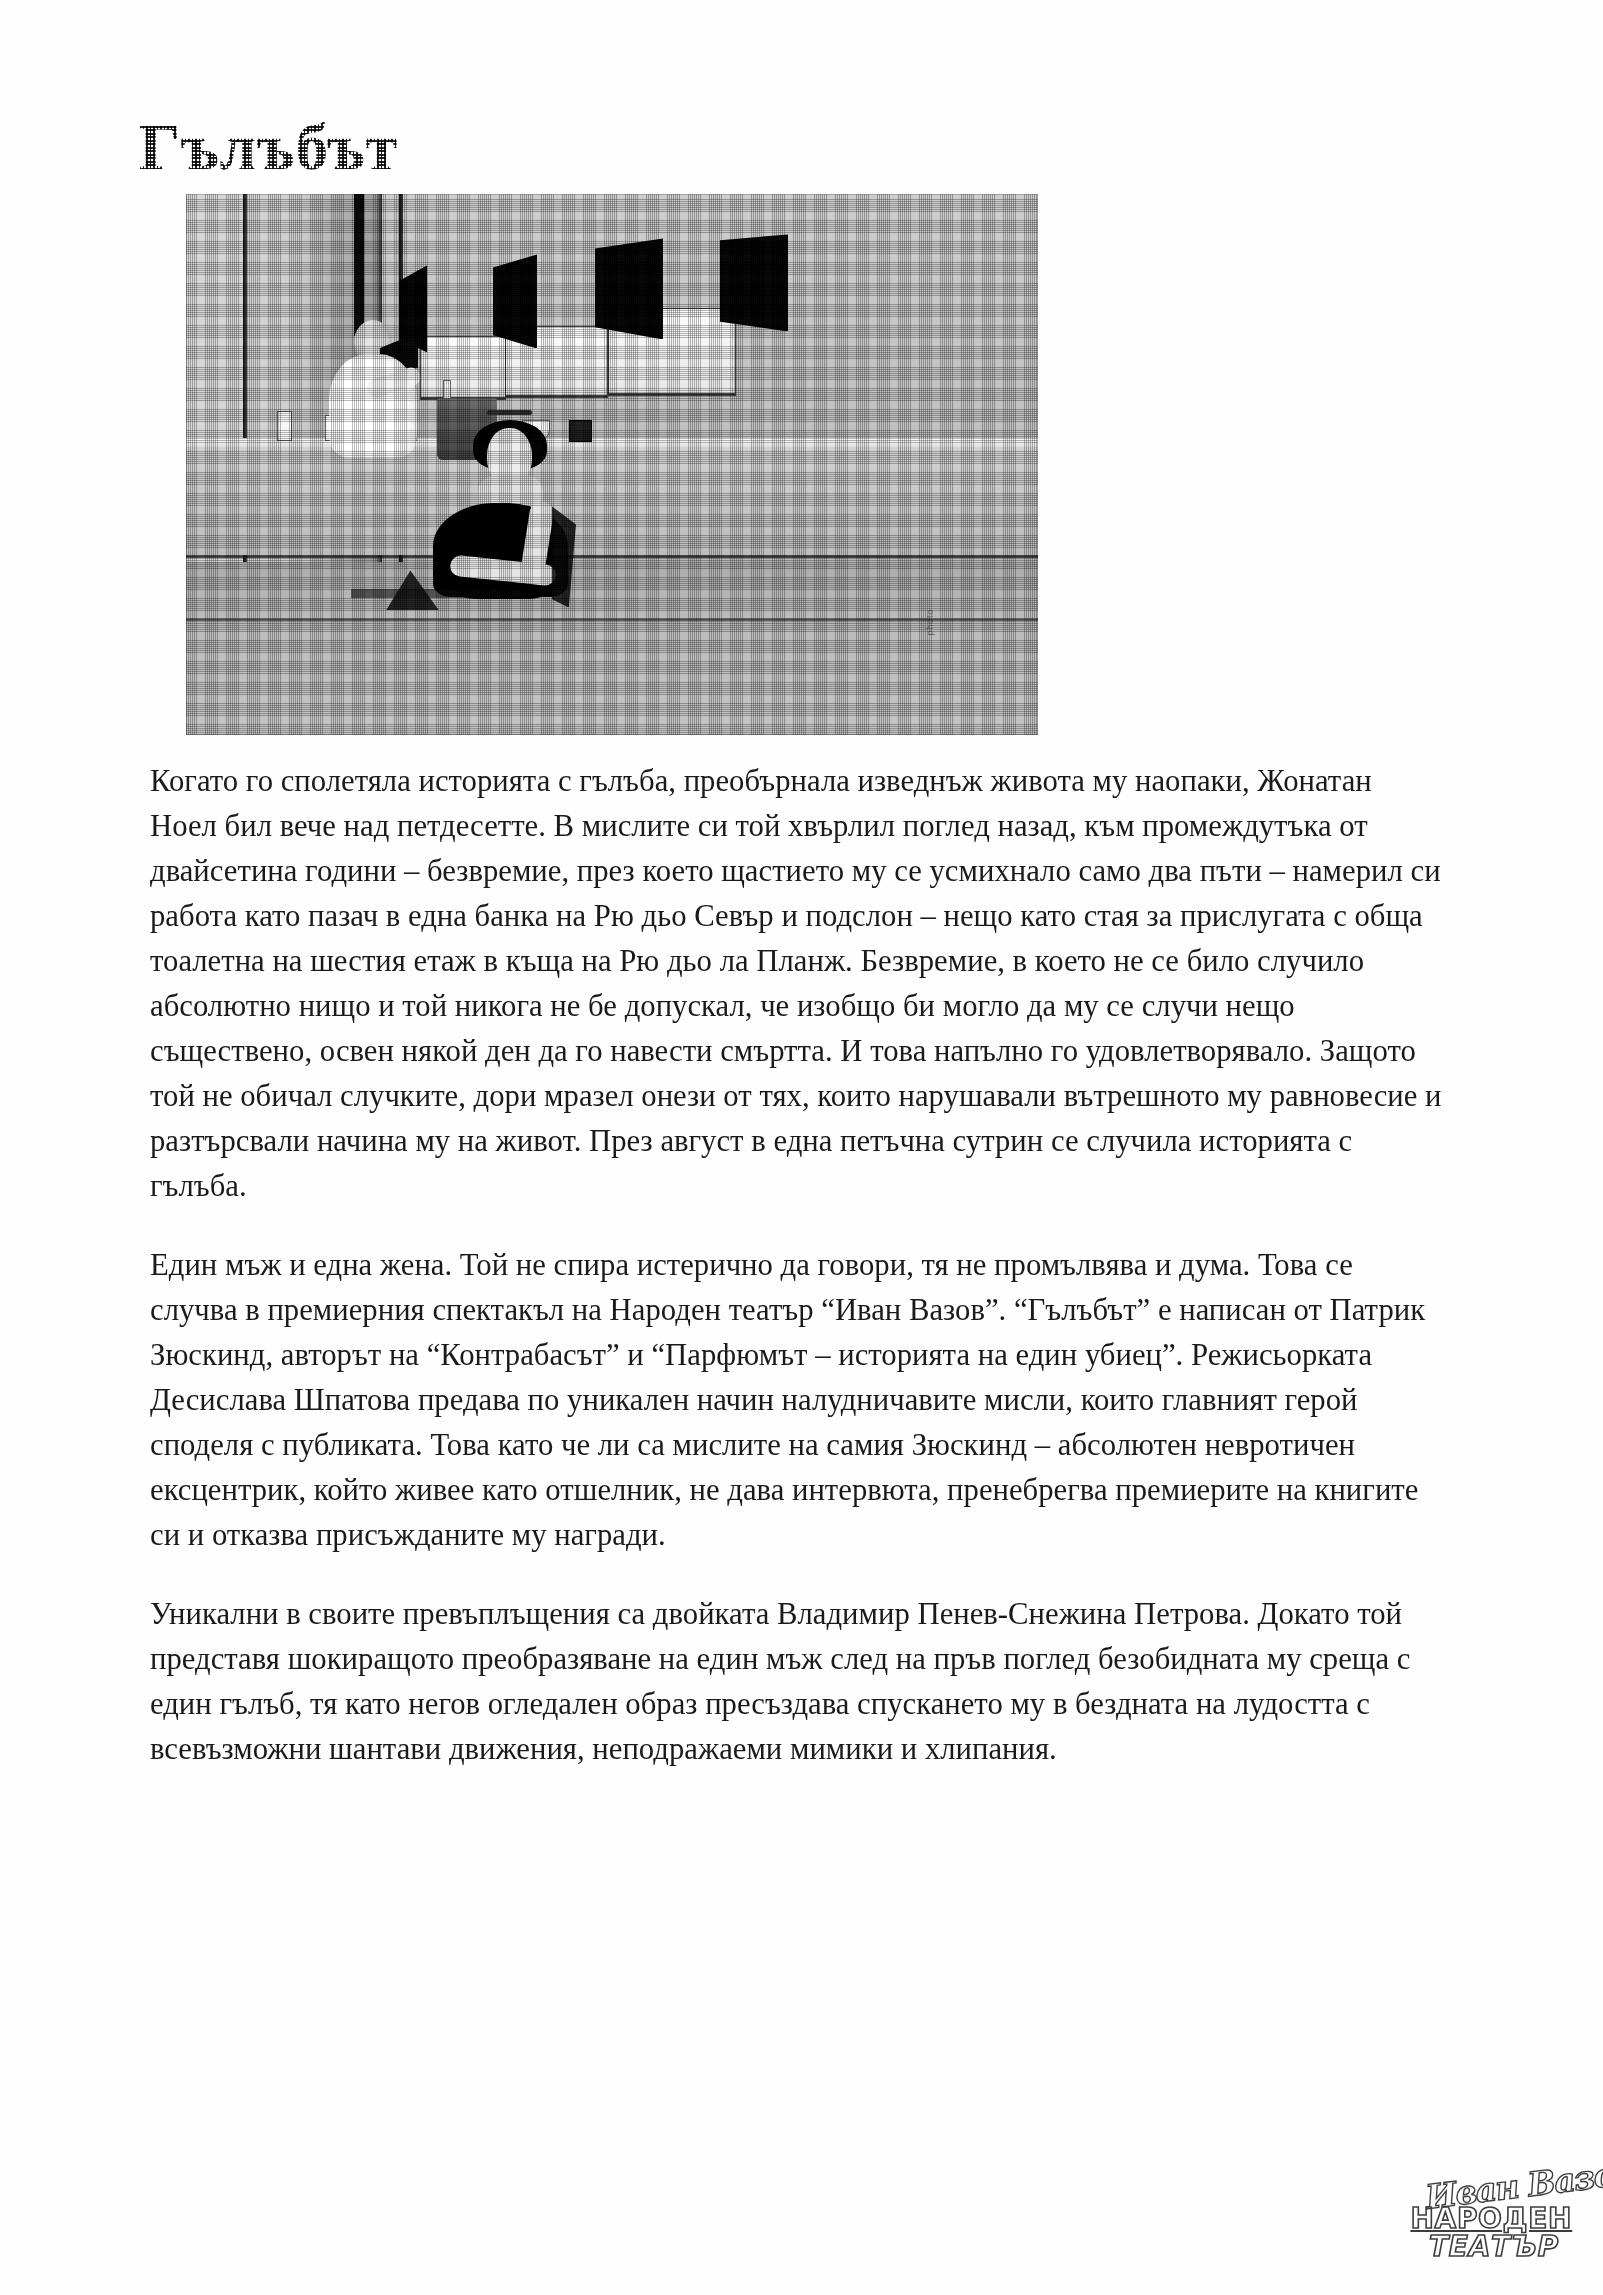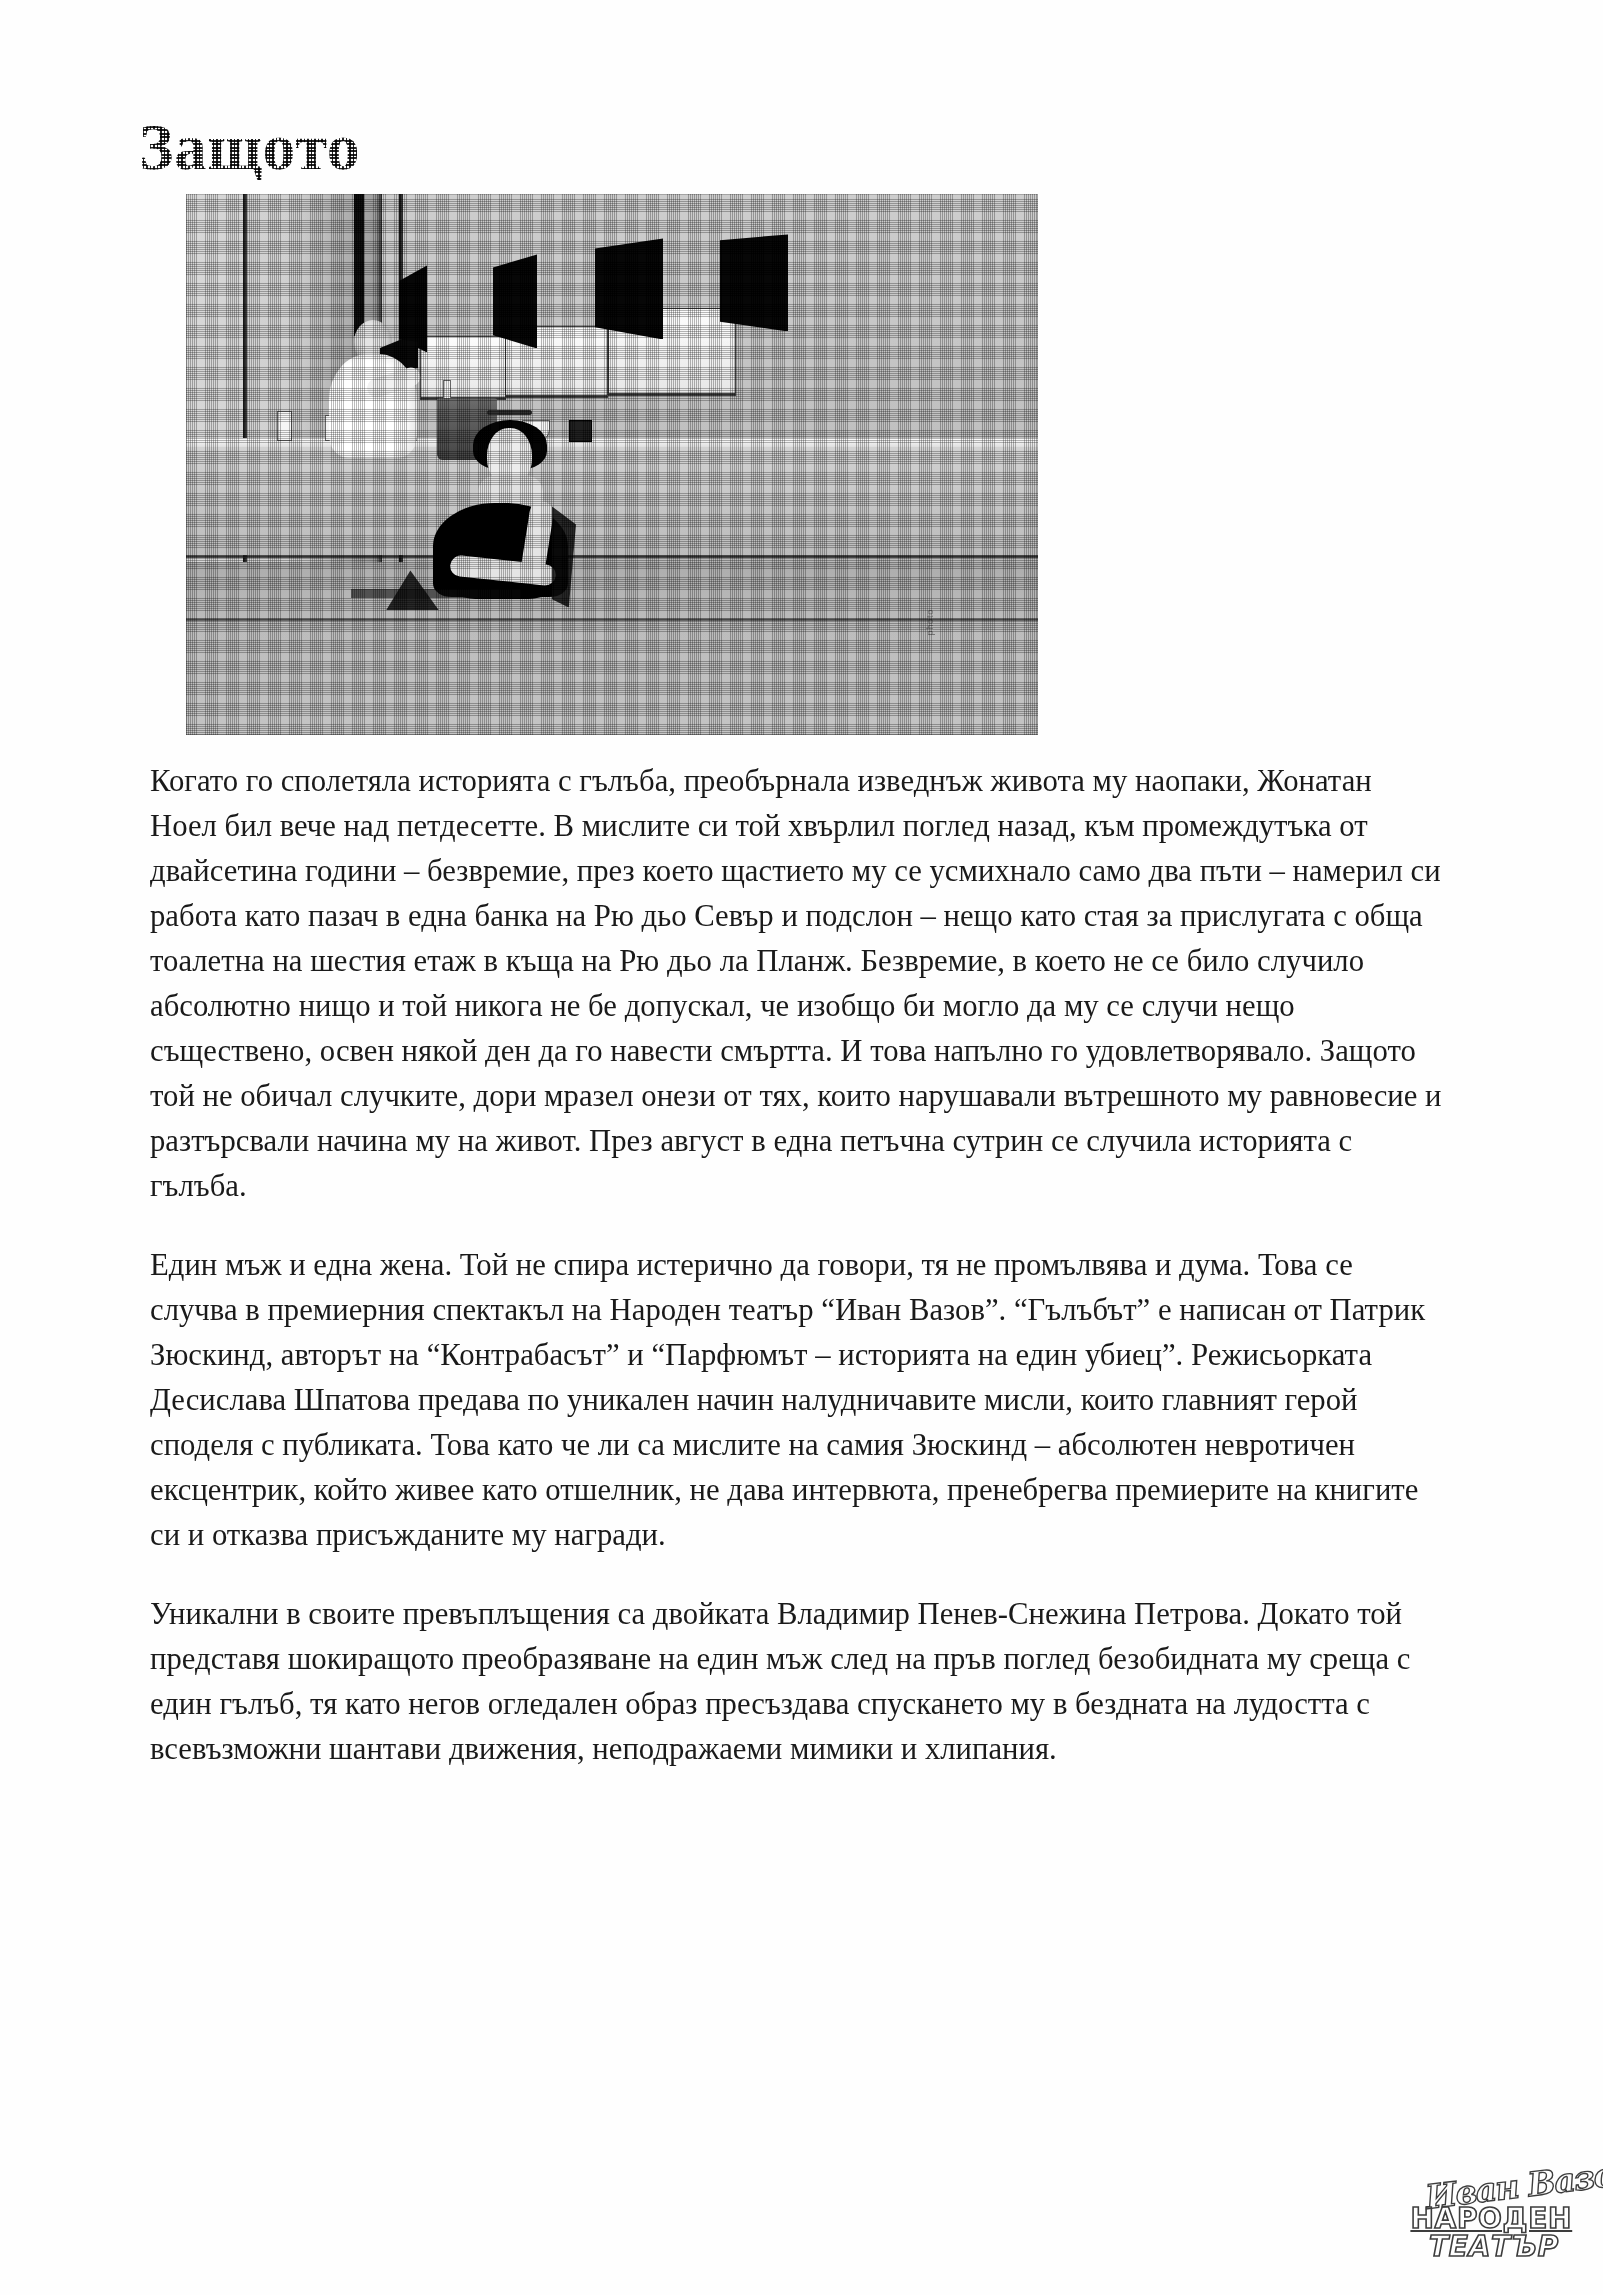--- a/index.html
+++ b/index.html
@@ -224,21 +224,21 @@
     white-space: nowrap;
   }
   #logo .block1 { left: 1.4px;  top: 34px; font-size: 28px; letter-spacing: 0.7px; text-decoration: underline; }
   #logo .block2 { left: 20px; top: 62px; font-size: 28px; letter-spacing: 0.7px; font-style: italic; }
 </style>
 </head>
 <body>
 
 <div id="page">
 
-  <h1 id="title">Защото</h1>
+  <h1 id="title">Гълъбът</h1>
 
   <figure id="photo">
     <div class="scene">
 
       <div class="wall"></div>
       <div class="wall-left"></div>
       <div class="wall-seam" style="left:57px"></div>
       <div class="wall-seam" style="left:213px"></div>
       <div class="floor"></div>
       <div class="floor-line" style="top:361px"></div>

